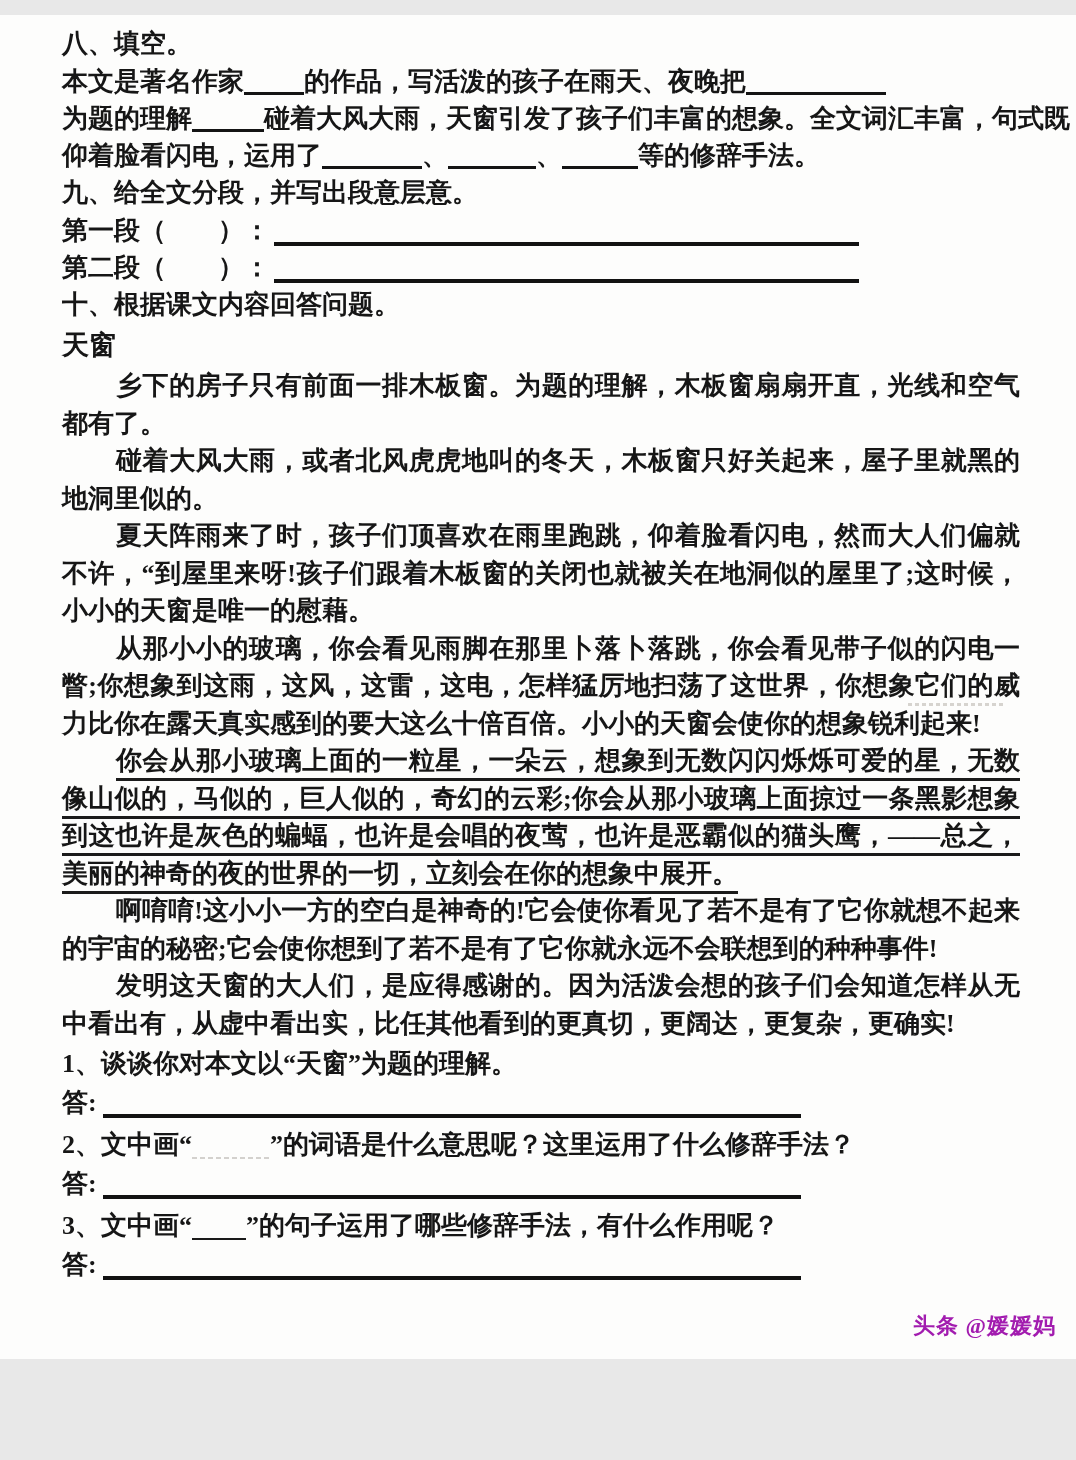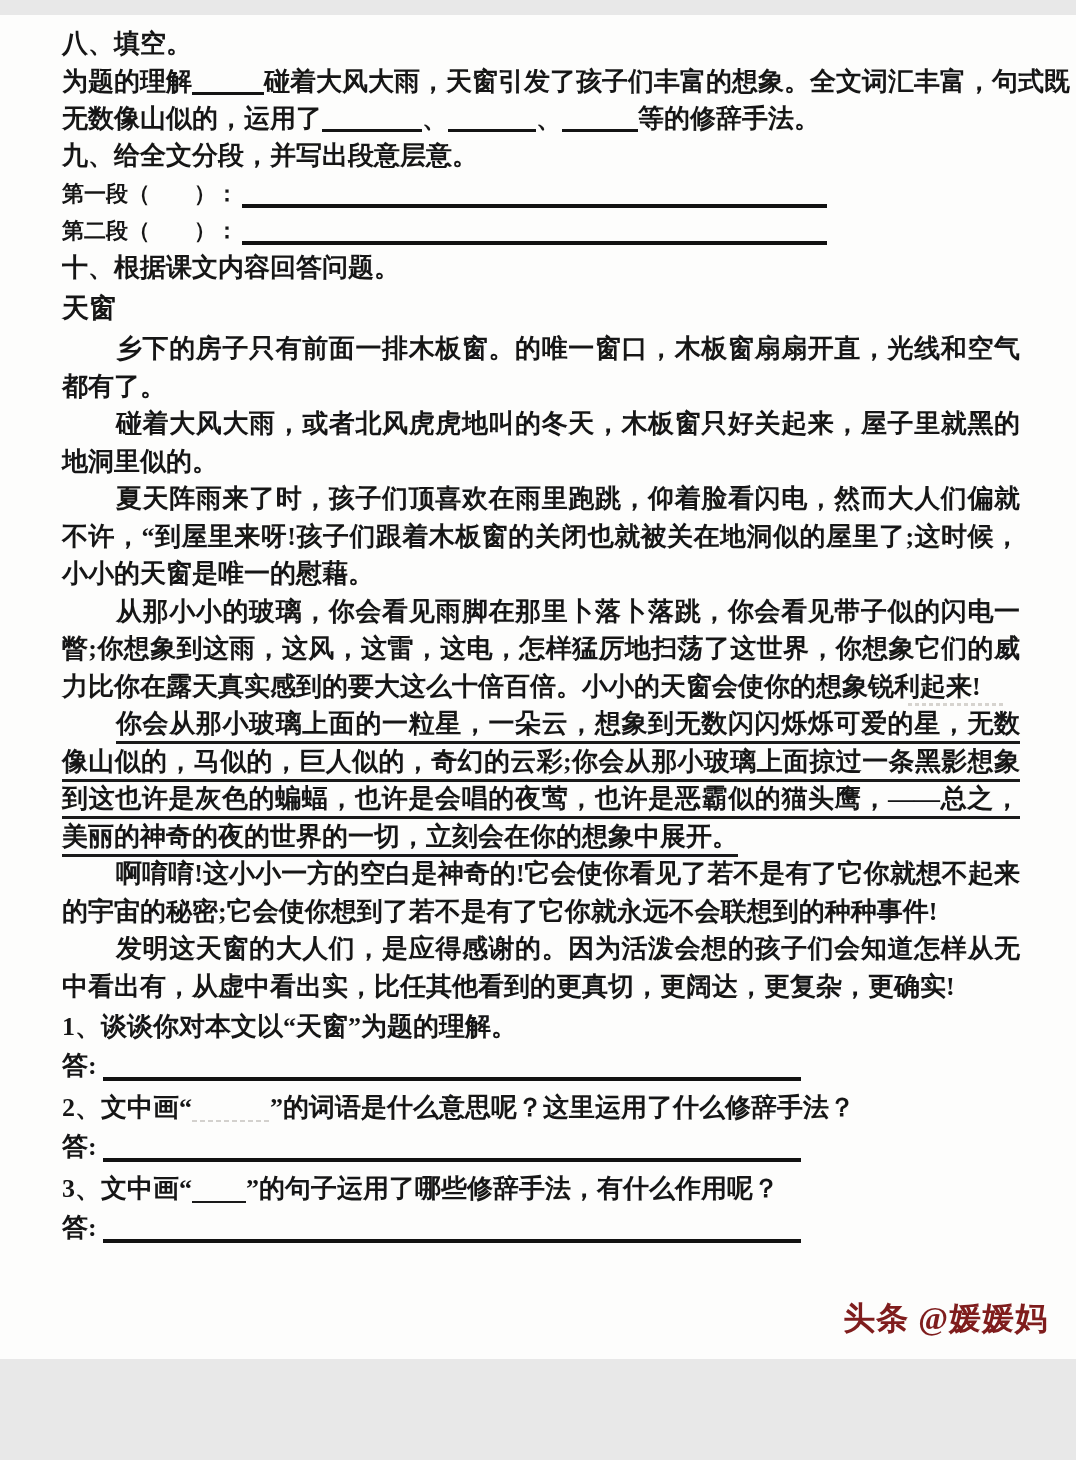--- a/index.html
+++ b/index.html
@@ -31,21 +31,21 @@
     vertical-align: -5px;
   }
   .w60 { width: 60px; }
   .w140 { width: 140px; }
   .w72 { width: 72px; }
   .w100 { width: 100px; }
   .w88 { width: 88px; }
   .w76 { width: 76px; }
 
   
-  .seg-row { font-size: 22px; line-height: 37px; }
+  .seg-row { font-size: 26px; line-height: 37px; }
   .seg-blank {
     display: inline-block;
     width: 585px;
     height: 24px;
     border-bottom: 4px solid #121212;
     vertical-align: -7px;
     margin-left: 4px;
   }
 
   
@@ -101,51 +101,52 @@
     position: absolute;
     left: 908px;
     top: 688px;
     width: 96px;
     height: 3px;
     background: repeating-linear-gradient(90deg, #d2cfca 0 4px, rgba(0,0,0,0) 4px 7px);
     opacity: .9;
   }
   .watermark {
     position: absolute;
-    right: 28px;
+    right: 20px;
     bottom: 18px;
-    font-size: 32px;
-    color: #7f1d1d;
+    font-size: 22px;
+    color: #a21caf;
     letter-spacing: 1px;
     font-weight: 700;
   }
 </style>
 </head>
 <body>
 
 <div class="page">
 
   <div class="heading">八、填空。</div>
 
+  <div class="line"><span>本文是著名作家</span><span class="blank w60"></span><span>的作品，写活泼的孩子在雨天、夜晚把</span><span class="blank w140"></span></div>
 
   <div class="line"><span>为题的理解</span><span class="blank w72"></span><span>碰着大风大雨，天窗引发了孩子们丰富的想象。全文词汇丰富，句式既</span></div>
 
-  <div class="line"><span>无数像山似的，运用了</span><span class="blank w100"></span><span>、</span><span class="blank w88"></span><span>、</span><span class="blank w76"></span><span>等的修辞手法。</span></div>
+  <div class="line"><span>仰着脸看闪电，运用了</span><span class="blank w100"></span><span>、</span><span class="blank w88"></span><span>、</span><span class="blank w76"></span><span>等的修辞手法。</span></div>
 
   <div class="heading">九、给全文分段，并写出段意层意。</div>
 
   <div class="seg-row"><span>第一段（　　）：</span><span class="seg-blank"></span></div>
   <div class="seg-row"><span>第二段（　　）：</span><span class="seg-blank"></span></div>
 
   <div class="heading">十、根据课文内容回答问题。</div>
 
   <div class="passage-title">天窗</div>
 
   <div class="passage">
-    <p>乡下的房子只有前面一排木板窗。的唯一窗口，木板窗扇扇开直，光线和空气都有了。</p>
+    <p>乡下的房子只有前面一排木板窗。为题的理解，木板窗扇扇开直，光线和空气都有了。</p>
     <p>碰着大风大雨，或者北风虎虎地叫的冬天，木板窗只好关起来，屋子里就黑的地洞里似的。</p>
     <p>夏天阵雨来了时，孩子们顶喜欢在雨里跑跳，仰着脸看闪电，然而大人们偏就不许，“到屋里来呀!孩子们跟着木板窗的关闭也就被关在地洞似的屋里了;这时候，小小的天窗是唯一的慰藉。</p>
     <p>从那小小的玻璃，你会看见雨脚在那里卜落卜落跳，你会看见带子似的闪电一瞥;你想象到这雨，这风，这雷，这电，怎样猛厉地扫荡了这世界，你想象它们的威力比你在露天真实感到的要大这么十倍百倍。小小的天窗会使你的想象锐利起来!</p>
     <p class="underlined">你会从那小玻璃上面的一粒星，一朵云，想象到无数闪闪烁烁可爱的星，无数像山似的，马似的，巨人似的，奇幻的云彩;你会从那小玻璃上面掠过一条黑影想象到这也许是灰色的蝙蝠，也许是会唱的夜莺，也许是恶霸似的猫头鹰，——总之，美丽的神奇的夜的世界的一切，立刻会在你的想象中展开。</p>
     <p>啊唷唷!这小小一方的空白是神奇的!它会使你看见了若不是有了它你就想不起来的宇宙的秘密;它会使你想到了若不是有了它你就永远不会联想到的种种事件!</p>
     <p>发明这天窗的大人们，是应得感谢的。因为活泼会想的孩子们会知道怎样从无中看出有，从虚中看出实，比任其他看到的更真切，更阔达，更复杂，更确实!</p>
   </div>
 
   <div class="q-row">1、谈谈你对本文以“天窗”为题的理解。</div>
   <div class="ans-row"><span>答:</span><span class="ans-blank"></span></div>

